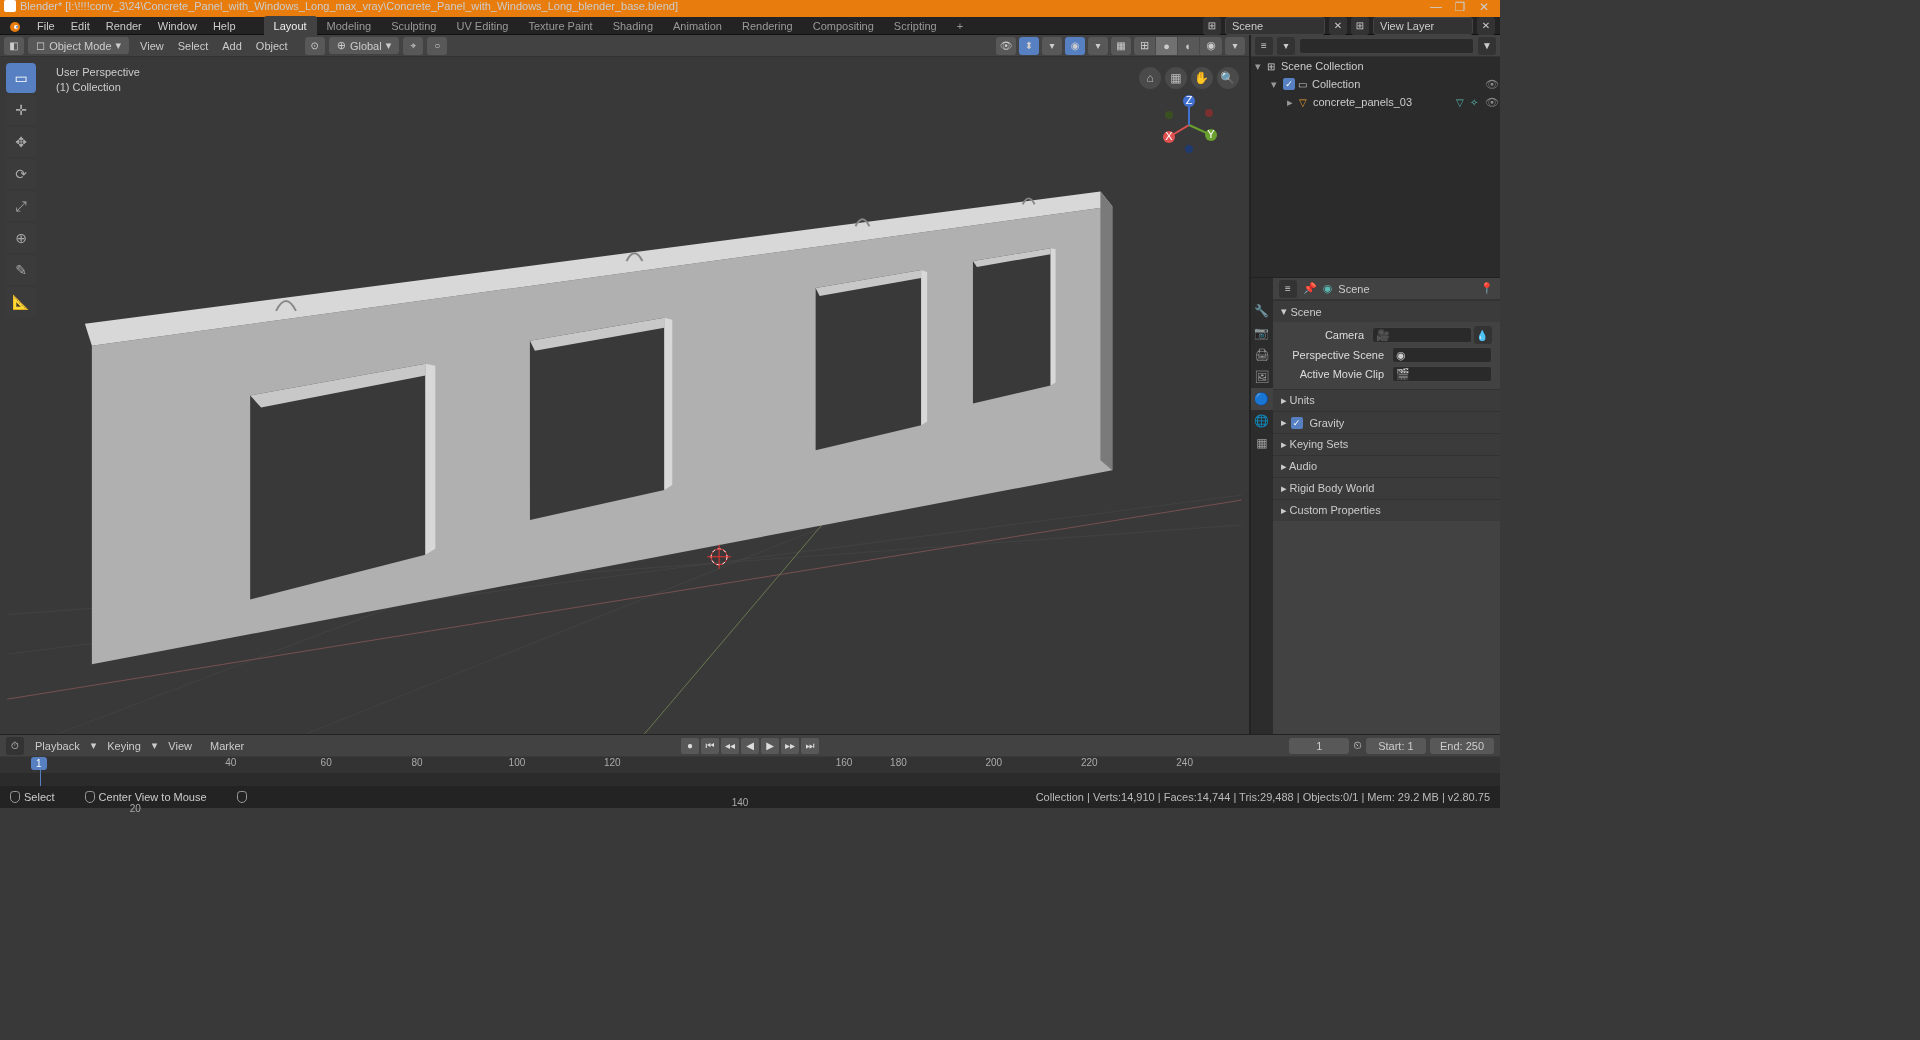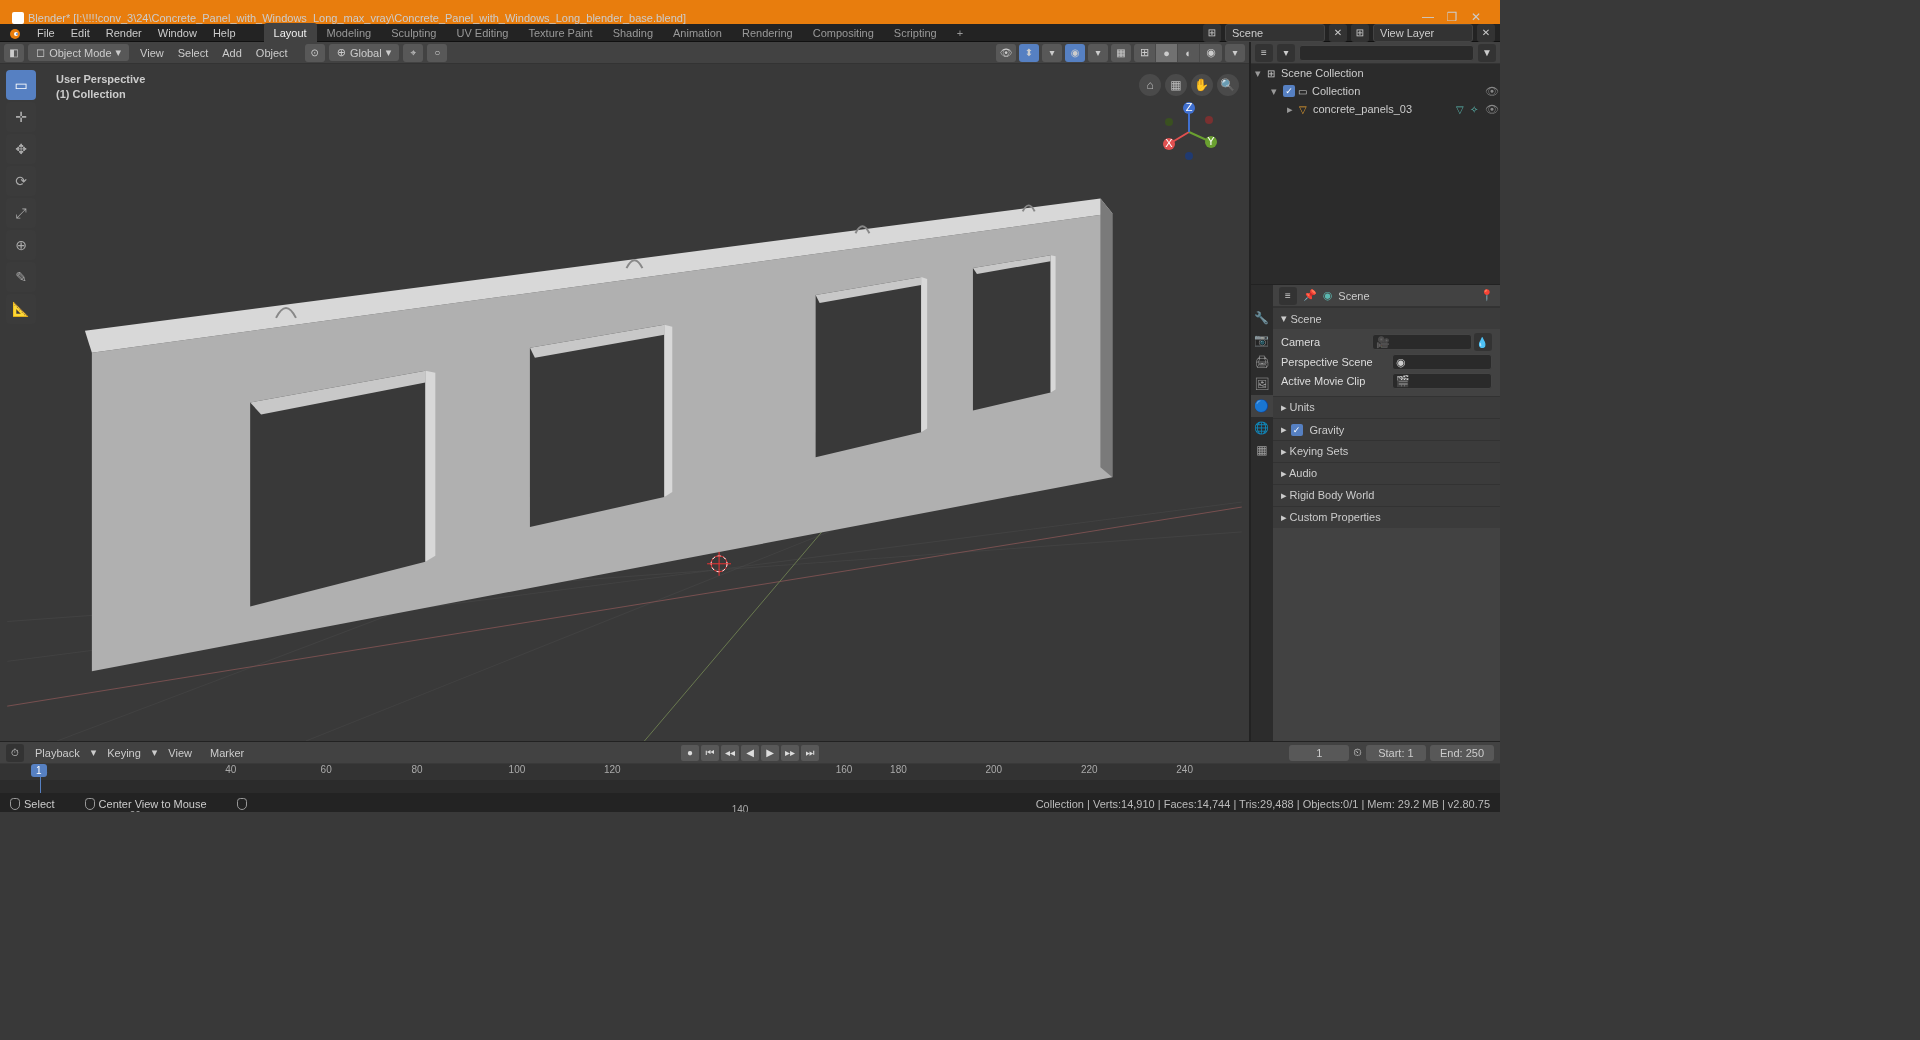--- a/index.html
+++ b/index.html
@@ -1,17 +1,17 @@
 <!DOCTYPE html>
 <html><head>
 <meta charset="utf-8">
 <style>
 * { margin: 0; padding: 0; box-sizing: border-box; font-family: -apple-system, BlinkMacSystemFont, "Segoe UI", sans-serif; font-size: 11px; color: #ccc; user-select: none; }
 body { background: #393939; width: 1500px; height: 812px; overflow: hidden; }
-.titlebar { background: #e87d0d; height: 24px; display: flex; align-items: flex-end; padding: 0 12px; color: #fff; }
+.titlebar { background: #e87d0d; height: 17px; display: flex; align-items: flex-start; padding: 0 4px; color: #fff; }
 .titlebar .icon { width: 12px; height: 12px; margin-right: 4px; background: #fff; border-radius: 2px; display: inline-block; }
 .titlebar-spacer { flex: 1; }
 .titlebar-btn { width: 24px; text-align: center; font-size: 12px; }
 .menubar { background: #232323; height: 18px; display: flex; align-items: center; padding: 0 5px; border-bottom: 1px solid #111; }
 .menubar .blender-logo { width: 18px; height: 18px; margin-right: 6px; display:flex; align-items:center; justify-content:center; }
 .menubar .blender-logo svg { width:16px; height:16px; }
 .menubar .menu-item { padding: 3px 8px; cursor: pointer; }
 .workspace-tabs { display: flex; margin-left: 20px; }
 .workspace-tab { padding: 4px 10px; border-radius: 3px 3px 0 0; cursor: pointer; color: #999; }
 .workspace-tab.active { background: #424242; color: #eee; }
@@ -24,21 +24,21 @@
 .vp-dropdown { background: #585858; border-radius: 3px; padding: 2px 8px; display: flex; align-items: center; gap: 4px; cursor:pointer; }
 .vp-menu-item { padding: 2px 7px; cursor: pointer; }
 .viewport-header-right { margin-left: auto; display: flex; gap: 3px; align-items: center; }
 .vp-icon { width: 20px; height: 18px; background: #585858; border-radius: 3px; display: flex; align-items: center; justify-content: center; font-size: 10px; cursor:pointer; }
 .vp-icon.blue { background: #5680c2; }
 .vp-icon-group { display:flex; background:#585858; border-radius:3px; overflow:hidden;}
 .vp-icon-group .seg { width:22px; height:18px; display:flex; align-items:center; justify-content:center; border-right:1px solid #4a4a4a;}
 .vp-icon-group .seg:last-child { border-right:none; }
 .viewport { flex: 1; background: #393939; position: relative; overflow:hidden; }
 .viewport svg.scene { width:100%; height:100%; }
-.overlay-text { position: absolute; top: 8px; left: 56px; line-height: 1.4; font-size:11px; color:#eee;font-weight:bold; }
+.overlay-text { position: absolute; top: 8px; left: 56px; line-height: 1.4; font-size:11px; color:#eee; }
 .toolbar { position: absolute; left: 6px; top: 6px; display: flex; flex-direction: column; gap: 2px; }
 .tool-btn { width: 30px; height: 30px; background: #3b3b3b; border-radius: 4px; display: flex; align-items: center; justify-content: center; font-size:14px; color:#aaa; cursor:pointer; }
 .tool-btn.active { background: #5680c2; color:#fff;}
 .nav-gizmo { position: absolute; right: 10px; top: 10px; display:flex; flex-direction:column; align-items:center; gap:6px;}
 .nav-icons { display:flex; gap:4px; }
 .nav-ball { width:22px; height:22px; background:#4a4a4a; border-radius:50%; display:flex; align-items:center; justify-content:center; color:#bbb; font-size:12px;}
 .right-panel { width: 250px; background: #323232; display: flex; flex-direction: column; border-left: 1px solid #222; }
 .outliner-header { height: 22px; background: #424242; display: flex; align-items: center; padding: 0 4px; gap: 4px; border-bottom:1px solid #333;}
 .outliner-search { flex:1; background:#2a2a2a; border:1px solid #444; border-radius:3px; height:16px; padding:0 4px;}
 .outliner { flex: 0 0 220px; background: #2b2b2b; overflow-y: auto; }
@@ -52,21 +52,21 @@
 .properties { flex: 1; display: flex; border-top:1px solid #222;}
 .prop-tabs { width: 22px; background: #2c2c2c; display: flex; flex-direction: column; padding-top: 22px;}
 .prop-tab { height: 22px; display: flex; align-items: center; justify-content: center; font-size:12px; opacity:0.7; cursor:pointer;}
 .prop-tab.active { background: #424242; opacity:1;}
 .prop-content { flex: 1; background: #424242; display:flex; flex-direction:column; }
 .prop-header { height: 22px; background:#424242; display:flex; align-items:center; padding:0 6px; gap:6px; border-bottom:1px solid #333;}
 .prop-section { border-top:1px solid #323232;}
 .prop-section-header { padding:4px 8px; display:flex; align-items:center; gap:4px; background:#3b3b3b; cursor:pointer;}
 .prop-fields { padding:4px 8px;}
 .prop-field { display:flex; align-items:center; margin-bottom:3px;}
-.prop-field label { flex:1; text-align:left; padding-right:8px; color:#ddd;}
+.prop-field label { flex:1; text-align:right; padding-right:8px; color:#ddd;}
 .prop-field .value-holder { width:100px; height:16px; background:#2a2a2a; border:1px solid #444; border-radius:3px; display:flex; align-items:center; font-size:10px; padding:0 3px;}
 .chk { width:12px; height:12px; background:#5680c2; border-radius:2px; display:inline-flex; align-items:center; justify-content:center; color:#fff; font-size:9px; margin-right:3px;}
 .bottom { display:flex; flex-direction:column; }
 .timeline-header { height: 22px; background: #424242; display: flex; align-items: center; padding: 0 6px; gap:4px; border-top:1px solid #222;}
 .timeline-header .center-controls { position:absolute; left:50%; transform:translateX(-50%); display:flex; gap:2px; align-items:center;}
 .play-btn { width:18px; height:16px; display:flex; align-items:center; justify-content:center; color:#ddd; cursor:pointer; background:#585858; border-radius:2px; font-size:10px;}
 .timeline-header .right-controls { margin-left:auto; display:flex; gap:4px; align-items:center;}
 .frame-input { background:#585858; border-radius:3px; padding:2px 10px; min-width:60px; text-align:center;}
 .timeline-ruler { height: 30px; background: #2b2b2b; position: relative; border-top:1px solid #393939;}
 .ruler-ticks { height:16px; position:relative; background:#333;}

